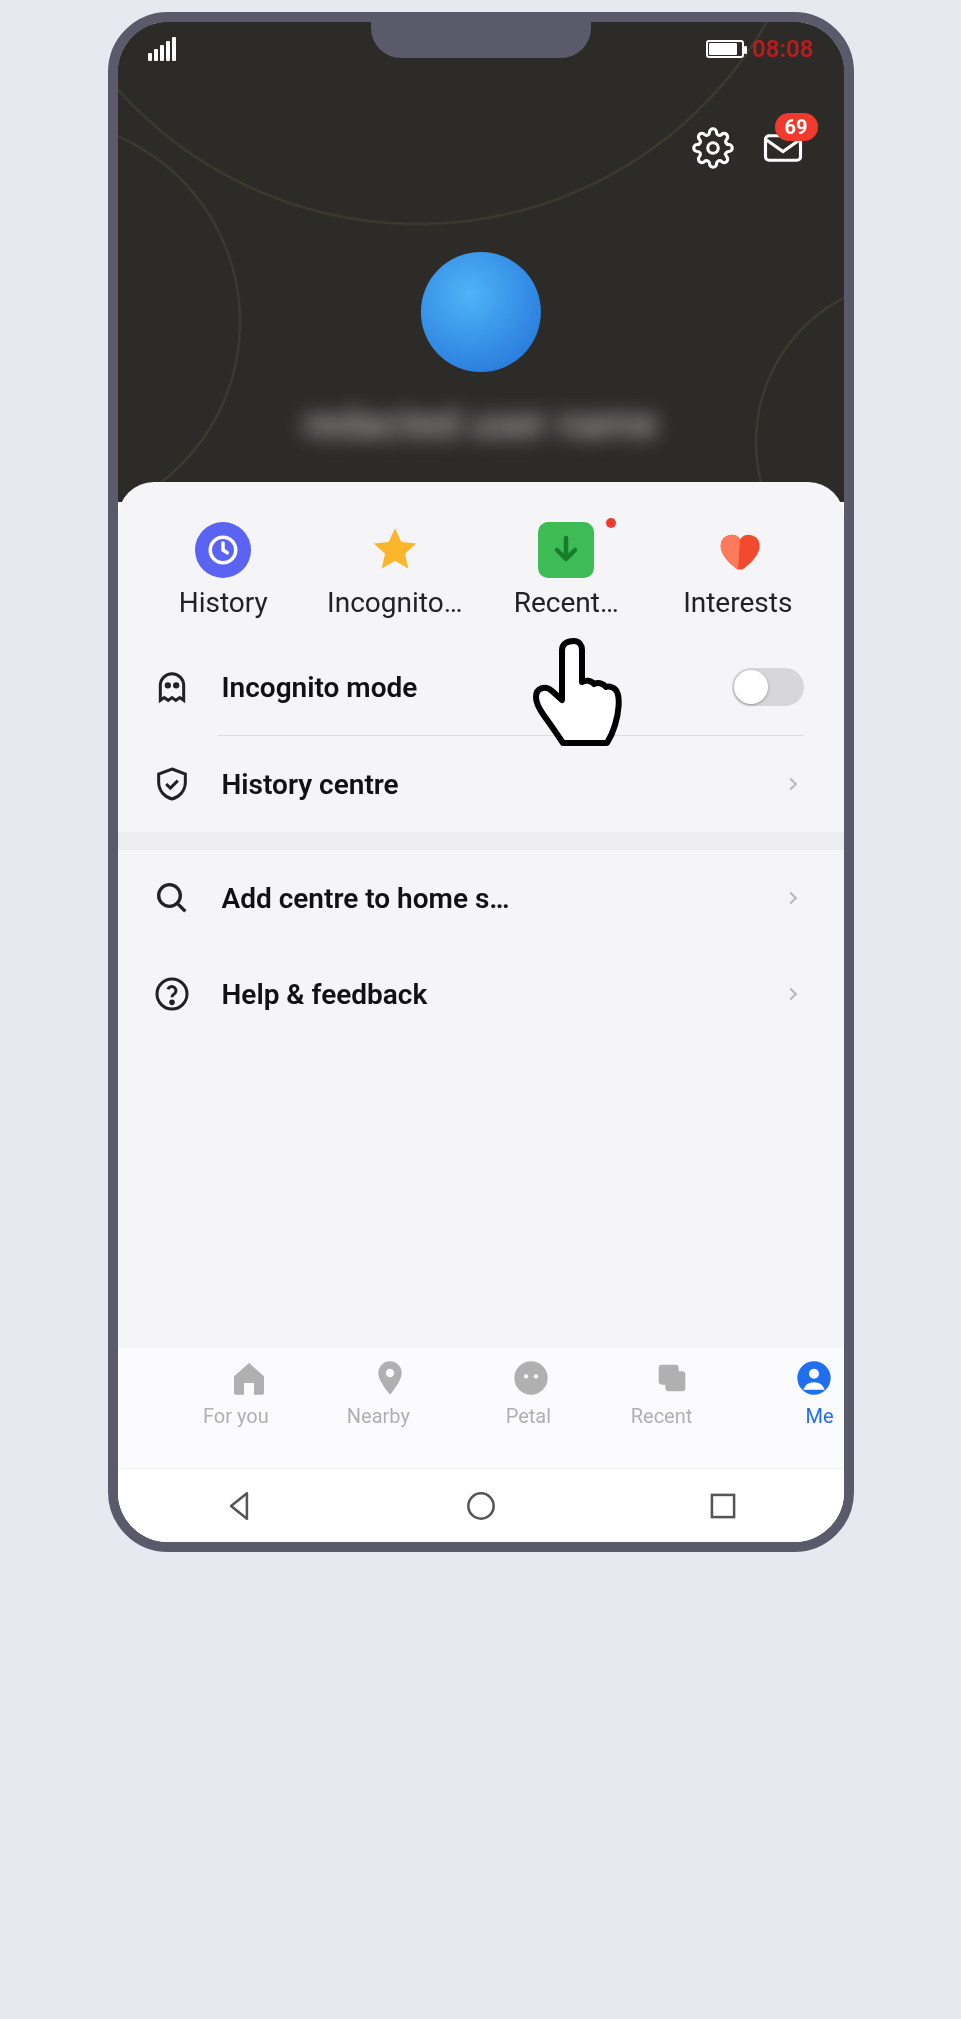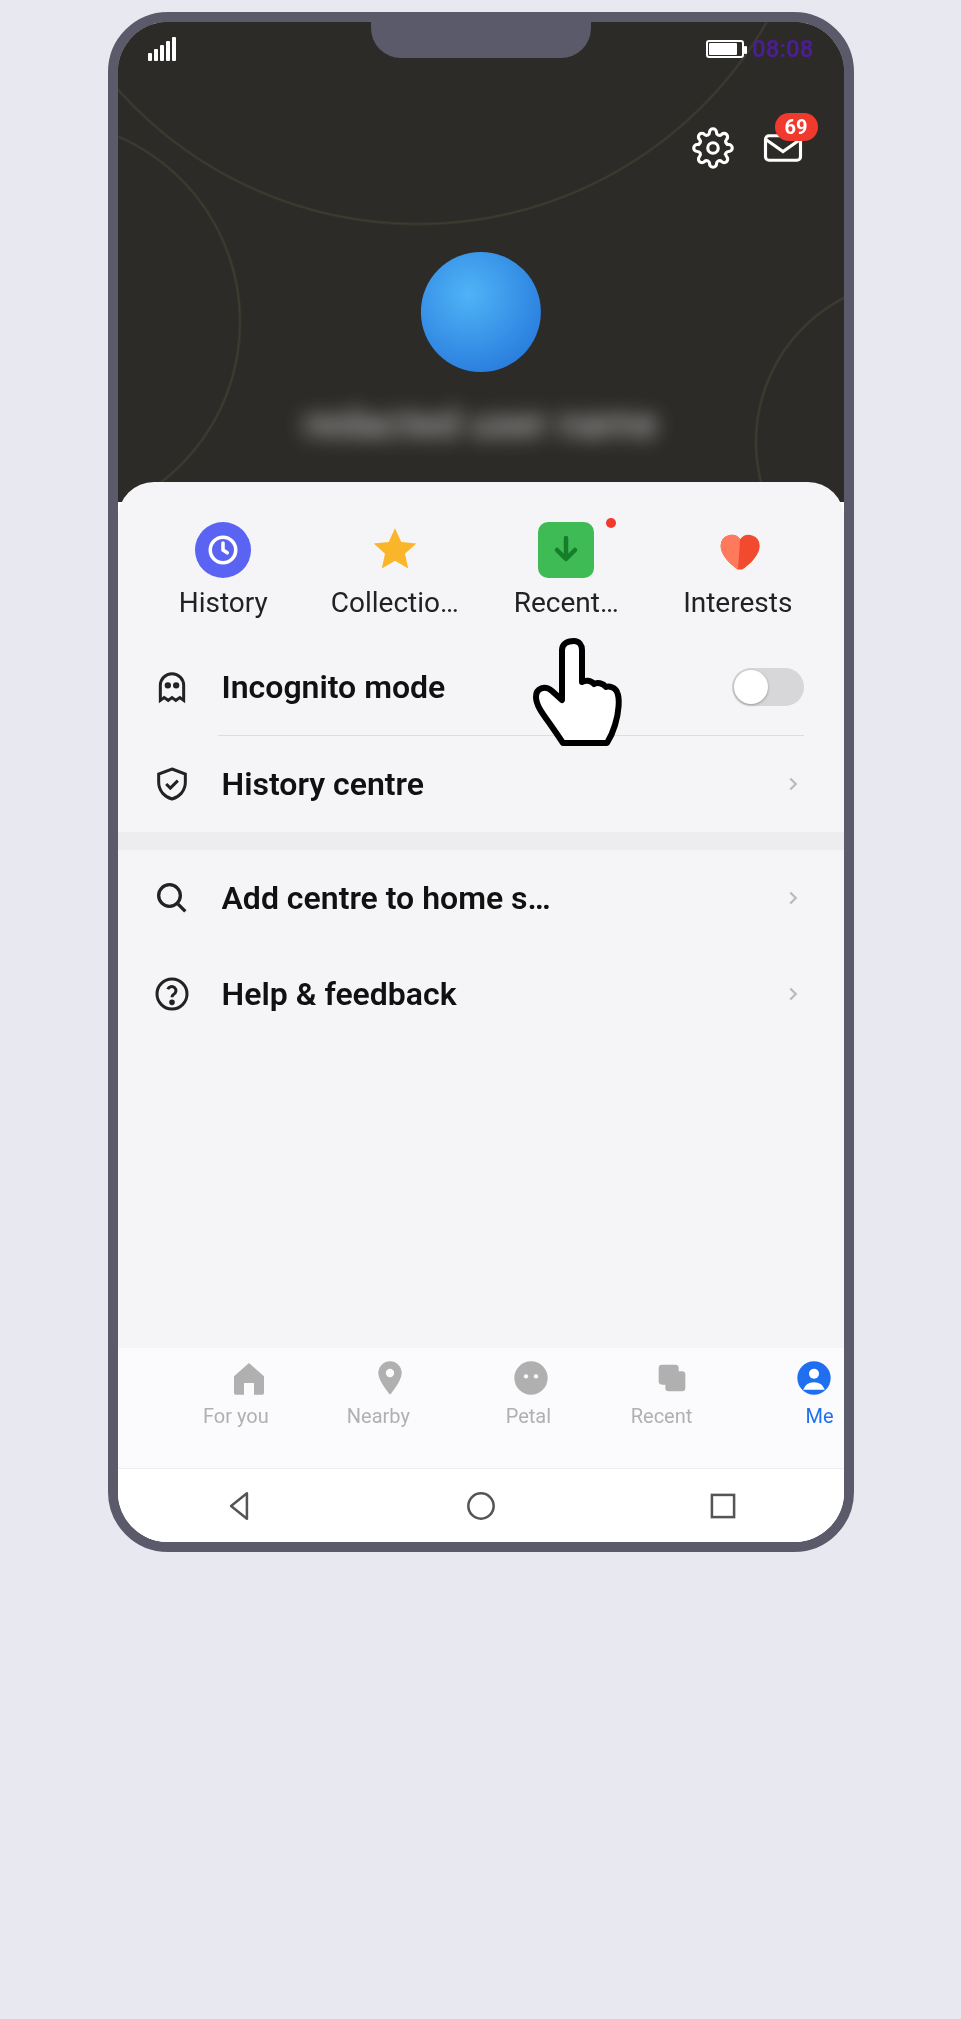--- a/index.html
+++ b/index.html
@@ -1,21 +1,21 @@
 <!DOCTYPE html>
 <html><head>
 <meta charset="utf-8">
 <style>
   * { margin:0; padding:0; box-sizing:border-box; font-family:-apple-system,BlinkMacSystemFont,"Segoe UI",Roboto,sans-serif; }
   body { background:#e8e8f0; display:flex; justify-content:center; }
   
   .phone { width:746px; height:1540px; background:#fff; border:10px solid #5a5a6a; border-radius:60px; overflow:hidden; position:relative; margin:12px 0; display:flex; flex-direction:column; }
   .notch { position:absolute; top:0; left:50%; transform:translateX(-50%); width:220px; height:36px; background:#5a5a6a; border-radius:0 0 30px 30px; z-index:50; }
   
-  .statusbar { position:absolute; top:10px; left:0; right:0; height:34px; display:flex; justify-content:space-between; align-items:center; padding:0 30px; color:#4c1d95; font-size:24px; font-weight:600; z-index:40;gap:36px; }
+  .statusbar { position:absolute; top:10px; left:0; right:0; height:34px; display:flex; justify-content:space-between; align-items:center; padding:0 30px; color:#b91c1c; font-size:24px; font-weight:600; z-index:40;gap:36px; }
   .sb-left, .sb-right { display:flex; align-items:center; gap:8px; }
   .signal { display:flex; align-items:flex-end; gap:2px; }
   .signal span { width:4px; background:#fff; border-radius:1px; }
   .signal span:nth-child(1){height:8px} .signal span:nth-child(2){height:12px} .signal span:nth-child(3){height:16px} .signal span:nth-child(4){height:20px} .signal span:nth-child(5){height:24px}
   .battery { width:38px; height:18px; border:2px solid #fff; border-radius:3px; position:relative; }
   .battery::after{content:"";position:absolute;right:-5px;top:4px;width:3px;height:8px;background:#fff;border-radius:1px;}
   .battery div{position:absolute;left:1px;top:1px;bottom:1px;width:28px;background:#fff;border-radius:1px;}
   
   .header { background:radial-gradient(circle at 700px 350px,#2c2b28 0%,#2c2b28 60%),#1c1b19; height:480px; position:relative; color:#fff; flex-shrink:0; }
   .header::before{content:"";position:absolute;inset:0;background:
@@ -33,21 +33,21 @@
   .sheet { position:absolute; top:460px; left:0; right:0; bottom:0; background:#f5f5f7; border-radius:36px 36px 0 0; padding-top:40px; z-index:10; }
   .quick { display:flex; padding:0 20px 20px; }
   .qitem { flex:1; display:flex; flex-direction:column; align-items:center; gap:8px; cursor:pointer; position:relative; }
   .qicon { width:56px; height:56px; border-radius:12px; display:flex; align-items:center; justify-content:center; }
   .qlabel { font-size:28px; color:#222; max-width:140px; white-space:nowrap; overflow:hidden; text-overflow:ellipsis; text-align:center; }
   .reddot{position:absolute;top:-4px;right:36px;width:10px;height:10px;background:#f03a2e;border-radius:50%;}
   
   .list-block{background:#f5f5f7;}
   .li{display:flex;align-items:center;padding:28px 40px 28px 34px;gap:30px;cursor:pointer;}
   .li-icon{width:40px;height:40px;color:#222;flex-shrink:0;}
-  .li-label{font-size:32px;color:#111;font-weight:580;flex:1;white-space:nowrap;overflow:hidden;text-overflow:ellipsis;}
+  .li-label{font-size:28px;color:#111;font-weight:580;flex:1;white-space:nowrap;overflow:hidden;text-overflow:ellipsis;}
   .li-sep{height:1px;background:#ddd;margin-left:100px;margin-right:40px;}
   .block-gap{height:18px;background:#ededef;}
   .toggle{width:72px;height:38px;background:#d7d7da;border-radius:20px;position:relative;cursor:pointer;}
   .toggle::after{content:"";position:absolute;left:2px;top:2px;width:34px;height:34px;background:#fff;border-radius:50%;box-shadow:0 1px 3px rgba(0,0,0,.3);}
   .chevron{color:#bbb;}
   
   .hand{position:absolute;top:605px;left:410px;z-index:90;pointer-events:none;}
   
   .bottom{position:absolute;left:0;right:0;bottom:74px;height:120px;background:#fbfbfd;display:flex;padding:10px 10px 0;z-index:20;}
   .bitem{flex:1;display:flex;flex-direction:column;align-items:flex-end;gap:6px;color:#b0b0b0;cursor:pointer;font-size:20px;}
@@ -113,21 +113,21 @@
             </svg>
         </div>
         <span class="qlabel">History</span>
       </div>
       <div class="qitem">
         <div class="qicon">
           <svg viewBox="0 0 24 24" width="52" height="52">
               <path fill="#fbb52a" d="M12 2l2.9 6.3 6.9.7-5.2 4.7 1.5 6.8L12 17l-6.1 3.5 1.5-6.8L2.2 9l6.9-.7z"></path>
             </svg>
         </div>
-        <span class="qlabel">Collectio…</span>
+        <span class="qlabel">Incognito…</span>
       </div>
       <div class="qitem">
         <div class="reddot"></div>
         <div class="qicon" style="background:#3fbb55;border-radius:10px;">
           <svg viewBox="0 0 24 24" width="36" height="36" fill="none" stroke="#167d2a" stroke-width="3">
               <path d="M12 4v12M6 12l6 6 6-6" stroke-linecap="round" stroke-linejoin="round"></path>
             </svg>
         </div>
         <span class="qlabel">Recent…</span>
       </div>

